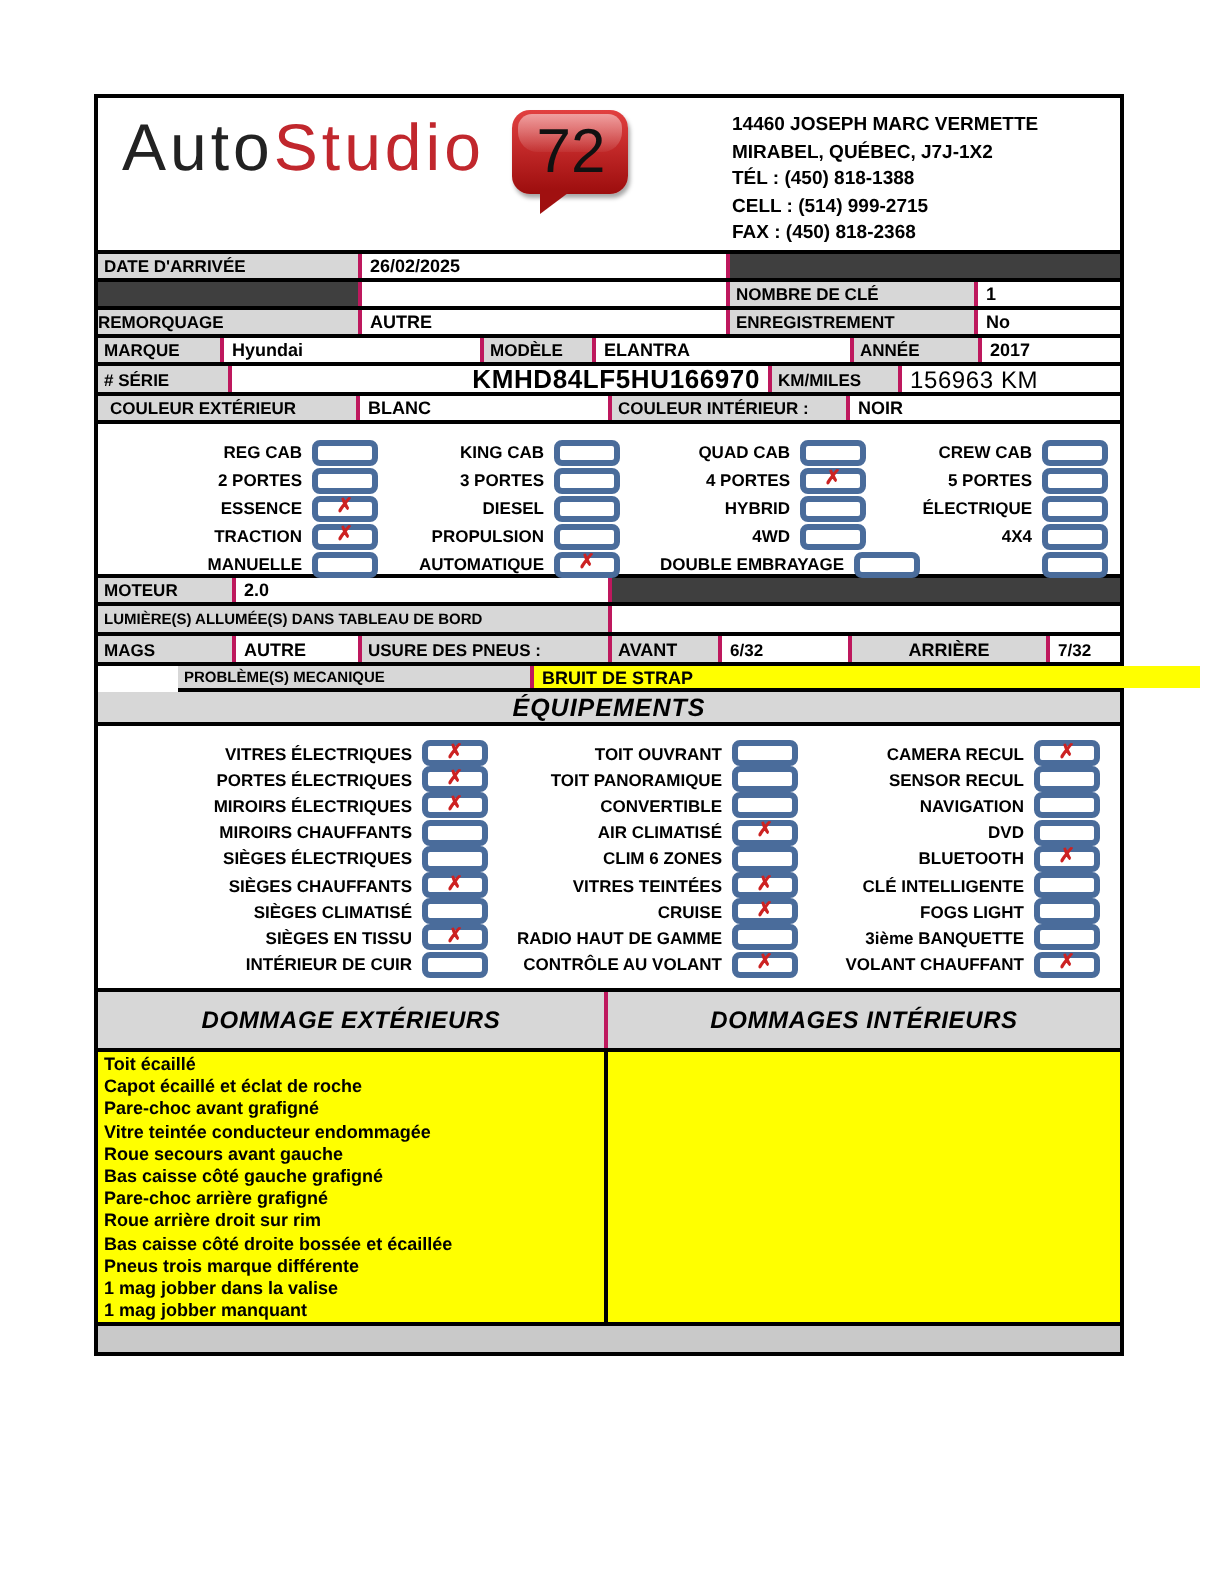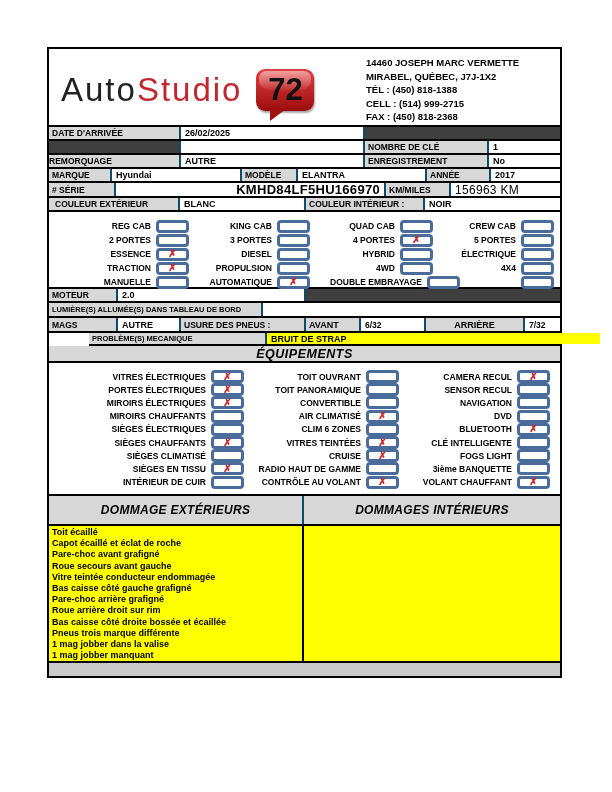--- a/index.html
+++ b/index.html
@@ -2,36 +2,36 @@
 <html><head>
 <meta charset="utf-8">
 <style>
   * { margin:0; padding:0; box-sizing:border-box; }
   html,body { width:612px; height:792px; background:#fff; font-family:"Liberation Sans", sans-serif; color:#000; }
   #page { position:relative; width:612px; height:792px; background:#fff; overflow:hidden; }
   #form { position:absolute; left:47px; top:47px; width:515px; border:2px solid #000; background:#fff; }
 
   
   .row { display:flex; border-bottom:2px solid #000; }
-  .cell { flex:none; display:flex; align-items:center; border-right:2px solid #0c4a6e; overflow:hidden; white-space:nowrap; }
+  .cell { flex:none; display:flex; align-items:center; border-right:2px solid #be185d; overflow:hidden; white-space:nowrap; }
   .cell:last-child { border-right:none; }
   .lab { background:#d7d7d7; font-weight:bold; font-size:8.5px; padding:0 3px; }
   .val { background:#fff; font-weight:bold; font-size:9px; padding:0 4px; }
   .dark { background:#3f3f3f; }
   .yellow { background:#ffff00; }
 
   
   .hdr { display:flex; height:78px; border-bottom:2px solid #000; background:#fff; }
-  .logo-area { flex:1; display:flex; align-items:center; padding:6px 0 0 12px; }
+  .logo-area { flex:1; display:flex; align-items:flex-start; padding:6px 0 0 12px; }
   .logo-text { font-size:33px; letter-spacing:2px; color:#222; }
   .logo-text .red { color:#c1272d; }
   .badge { position:relative; margin-left:14px; width:58px; height:42px; background:linear-gradient(#e24040,#9c0d0d); border-radius:9px; display:flex; align-items:center; justify-content:center; box-shadow:1px 2px 2px rgba(0,0,0,.35); }
   .badge::before { content:""; position:absolute; top:2px; left:3px; right:3px; height:46%; background:linear-gradient(rgba(255,255,255,.5),rgba(255,255,255,.05)); border-radius:7px 7px 10px 10px; }
   .badge::after { content:""; position:absolute; bottom:-10px; left:14px; width:0; height:0; border-top:12px solid #a01010; border-right:16px solid transparent; }
-  .badge span { position:relative; font-size:31px; font-weight:bold; color:#111; }
+  .badge span { position:relative; font-size:31px; font-weight:normal; color:#111; }
   .addr { width:196px; padding:7px 2px 0 2px; font-size:9.5px; font-weight:600; line-height:13.6px; }
 
   
   .h14 { height:14px; } .h15 { height:15px; } .h13 { height:13px;margin-left:40px; }
   .vin { font-size:13px; justify-content:flex-end; padding-right:4px; letter-spacing:0.3px; }
   .kmval { font-size:12px; font-weight:normal; letter-spacing:0.3px; }
   .small-lab { font-size:7.5px; }
   .ctr { justify-content:center; }
 
   
@@ -261,21 +261,21 @@
     </div>
   </div>
 
   <div class="row h14">
     <div class="cell lab" style="width:69px">MOTEUR</div>
     <div class="cell val" style="width:188px">2.0</div>
     <div class="cell dark" style="width:254px"></div>
   </div>
 
   <div class="row h15">
-    <div class="cell lab small-lab" style="width:214px">LUMIÈRE(S) ALLUMÉE(S) DANS TABLEAU DE BORD</div>
+    <div class="cell lab small-lab" style="width:257px">LUMIÈRE(S) ALLUMÉE(S) DANS TABLEAU DE BORD</div>
     <div class="cell val" style="width:254px"></div>
   </div>
 
   <div class="row h15">
     <div class="cell lab" style="width:69px">MAGS</div>
     <div class="cell val" style="width:63px">AUTRE</div>
     <div class="cell lab" style="width:125px">USURE DES PNEUS :</div>
     <div class="cell lab" style="width:55px; font-size:9px">AVANT</div>
     <div class="cell val" style="width:65px; font-size:8.5px">6/32</div>
     <div class="cell lab ctr" style="width:99px; font-size:9px">ARRIÈRE</div>
@@ -475,22 +475,22 @@
   <div class="dmg-hdr">
     <div class="cell" style="width:255px">DOMMAGE EXTÉRIEURS</div>
     <div class="cell" style="width:256px">DOMMAGES INTÉRIEURS</div>
   </div>
 
   <div class="dmg-body">
     <div class="dmg-col left yellow">
       <div class="dmg-line">Toit écaillé</div>
       <div class="dmg-line">Capot écaillé et éclat de roche</div>
       <div class="dmg-line">Pare-choc avant grafigné</div>
+      <div class="dmg-line">Vitre teintée conducteur endommagée</div>
       <div class="dmg-line">Roue secours avant gauche</div>
-      <div class="dmg-line">Vitre teintée conducteur endommagée</div>
       <div class="dmg-line">Bas caisse côté gauche grafigné</div>
       <div class="dmg-line">Pare-choc arrière grafigné</div>
       <div class="dmg-line">Roue arrière droit sur rim</div>
       <div class="dmg-line">Bas caisse côté droite bossée et écaillée</div>
       <div class="dmg-line">Pneus trois marque différente</div>
       <div class="dmg-line">1 mag jobber dans la valise</div>
       <div class="dmg-line">1 mag jobber manquant</div>
     </div>
     <div class="dmg-col right yellow"></div>
   </div>

